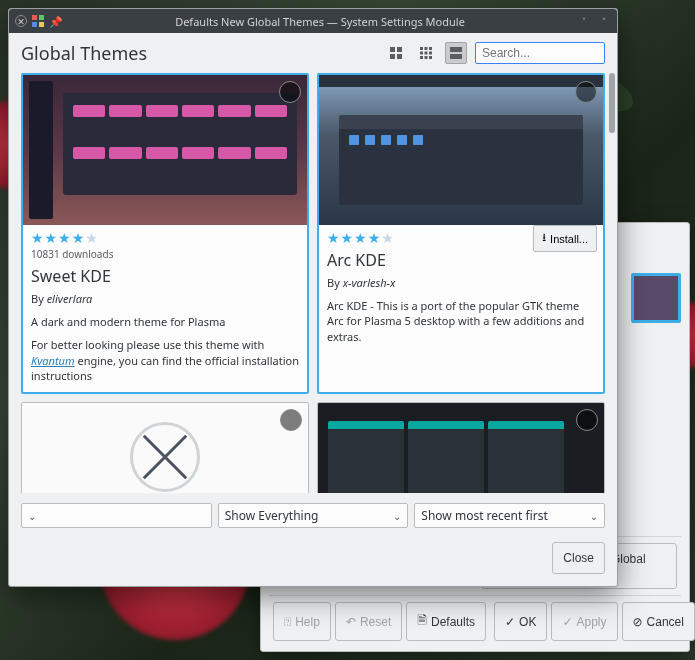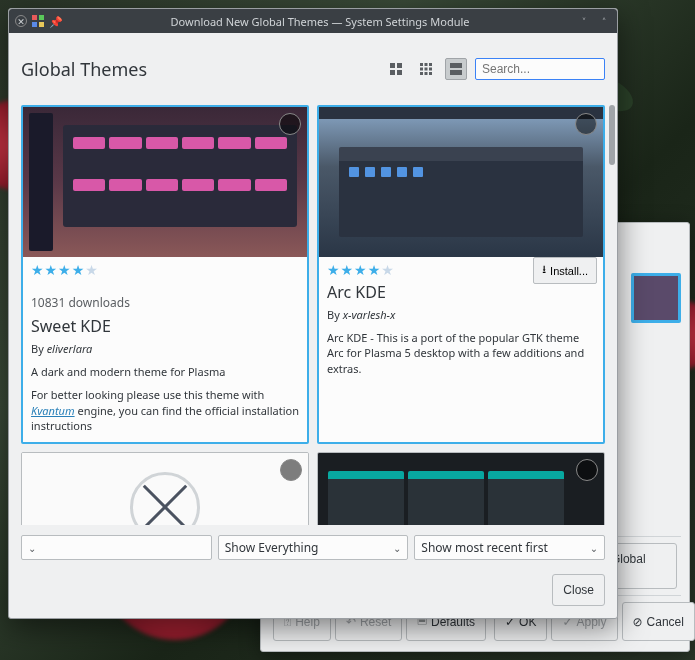--- a/index.html
+++ b/index.html
@@ -127,21 +127,21 @@
     border-radius: 50%;
     border: 1px solid #888;
     display: inline-flex;
     align-items: center; justify-content: center;
     font-size: 9px;
   }
 
   .dialog-header {
     display: flex;
     align-items: center;
-    padding: 24px 12px;
+    padding: 8px 12px;
     gap: 8px;
   }
   .dialog-header h1 {
     font-size: 18px;
     font-weight: 400;
     flex: 1;
   }
   .view-btn {
     width: 22px; height: 22px;
     border: 1px solid transparent;
@@ -286,21 +286,21 @@
     border-top: 8px solid #08a8a0;
     border-radius: 2px;
   }
 
   .card-body {
     padding: 6px 8px 8px;
     position: relative;
   }
   .stars { color: #3daee9; font-size: 14px; letter-spacing: 1px; line-height: 1; }
   .stars .empty { color: #c8d8e8; }
-  .downloads { font-size: 12px; color: #5a5e62; margin-top: 17px; }
+  .downloads { font-size: 10px; color: #5a5e62; margin-top: 2px; }
   .theme-title { font-size: 16px; margin-top: 4px; }
   .theme-author { font-size: 11px; margin-top: 4px; }
   .theme-author em { font-style: italic; }
   .theme-desc { font-size: 11px; margin-top: 8px; line-height: 1.4; }
   .theme-desc a { color: #2980b9; text-decoration: underline; font-style: italic; }
   .install-btn {
     position: absolute;
     top: 0; right: 6px;
     background: #eff0f1;
     border: 1px solid #b8bcbf;
@@ -411,21 +411,21 @@
       <span class="tb-icon">
         <svg viewBox="0 0 14 14">
             <rect x="1" y="1" width="5" height="5" fill="#e85a5a"></rect>
             <rect x="8" y="1" width="5" height="5" fill="#5ac85a"></rect>
             <rect x="1" y="8" width="5" height="5" fill="#5a8ae8"></rect>
             <rect x="8" y="8" width="5" height="5" fill="#e8c85a"></rect>
           </svg>
       </span>
       <span class="tb-icon">📌</span>
     </div>
-    <div class="tb-title">Download New Global Themes — System Settings Module</div>
+    <div class="tb-title">Defaults New Global Themes — System Settings Module</div>
     <div class="tb-right">
       <span class="tb-icon">˅</span>
       <span class="tb-icon">˄</span>
     </div>
   </div>
 
   <div class="dialog-header">
     <h1>Global Themes</h1>
     <span class="view-btn">
       <svg viewBox="0 0 14 14" fill="#5a5e62">

